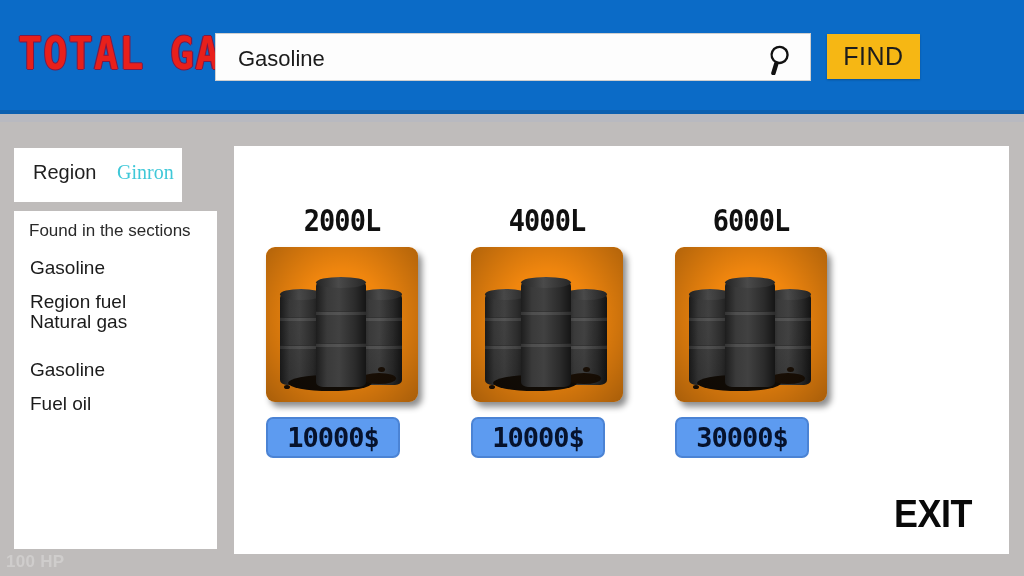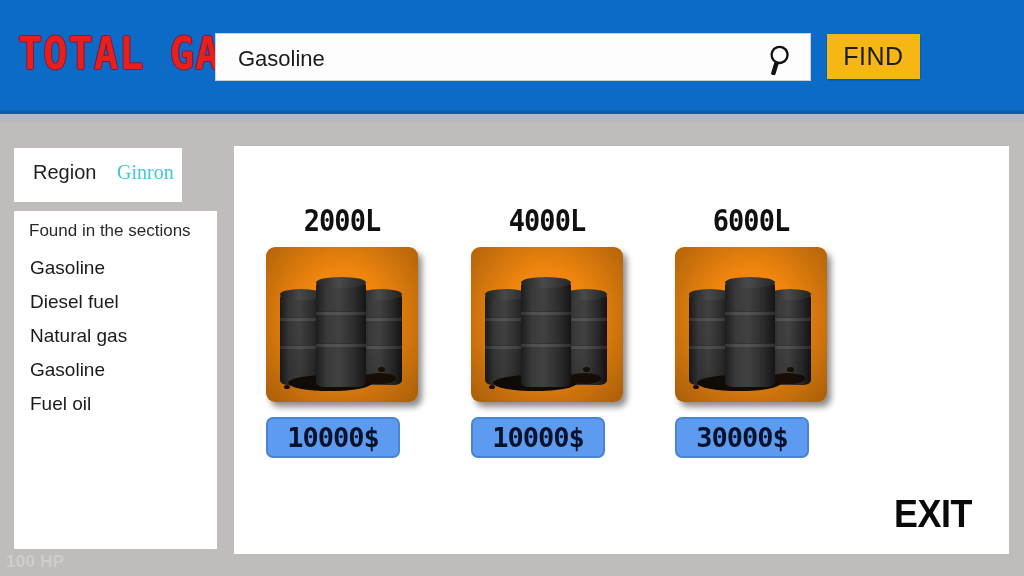--- a/index.html
+++ b/index.html
@@ -219,22 +219,22 @@
   <div class="header-band"></div>
 
   <div class="region-card">
     <span class="region-label">Region</span>
     <span class="region-value">Ginron</span>
   </div>
 
   <div class="sections-card">
     <div class="sections-title">Found in the sections</div>
     <div class="section-item" style="top:46px">Gasoline</div>
-    <div class="section-item" style="top:80px">Diesel fuel</div>
-    <div class="section-item" style="top:114px">Natural gas</div>
+    <div class="section-item" style="top:80px">Region fuel</div>
+    <div class="section-item" style="top:100px">Natural gas</div>
     <div class="section-item" style="top:148px">Gasoline</div>
     <div class="section-item" style="top:182px">Fuel oil</div>
   </div>
 
   <div class="main-panel">
 
     <div class="product-card" style="left:32px;top:57px">
       <div class="card-volume">2000L</div>
       <div class="card-tile">
         <div class="barrels">

